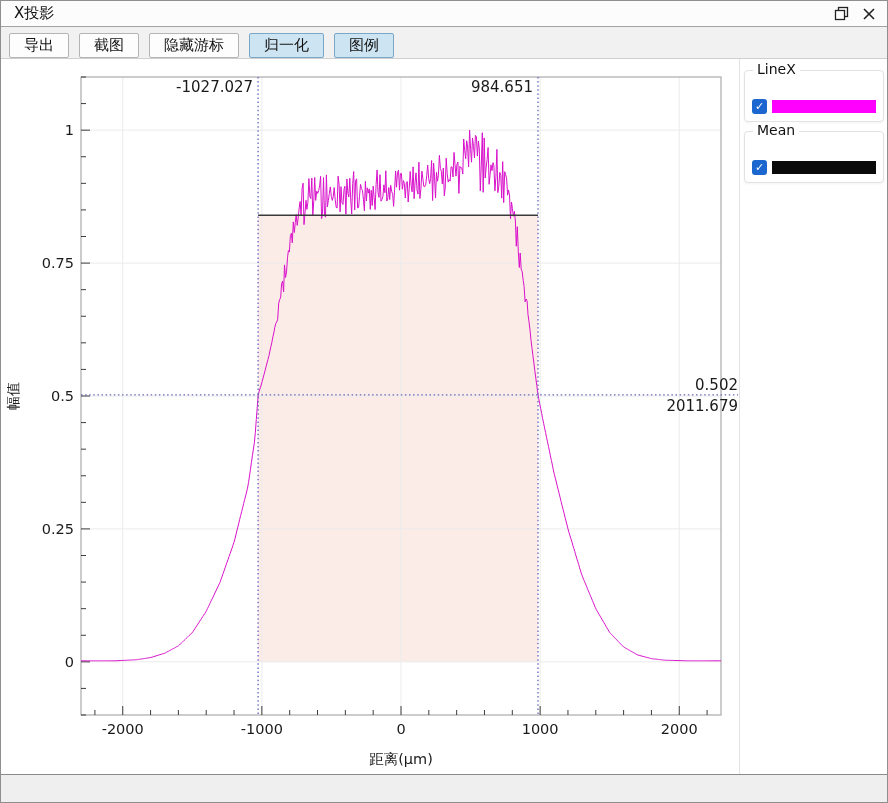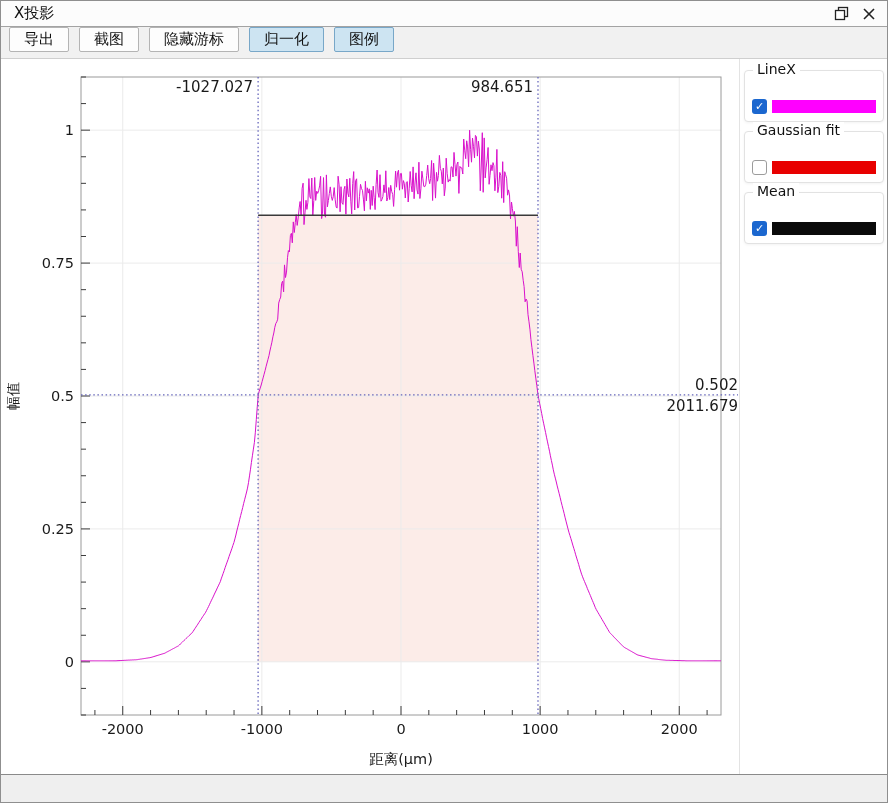--- a/index.html
+++ b/index.html
@@ -5,21 +5,21 @@
   html,body{margin:0;padding:0;background:#ddd;}
   body{width:888px;height:803px;font-family:"DejaVu Sans","Liberation Sans",sans-serif;}
   .window{width:888px;height:803px;box-sizing:border-box;border:1px solid #8f8f8f;background:#fff;
           display:flex;flex-direction:column;}
   
   .titlebar{flex:0 0 25px;display:flex;align-items:center;padding:0 8px 0 13px;
             border-bottom:1px solid #a3a3a3;background:#fcfcfc;font-size:15px;color:#111;}
   .titlebar .spacer{flex:1;}
   .win-btn{width:20px;height:20px;display:flex;align-items:center;justify-content:center;margin-left:8px;cursor:default;}
   
-  .toolbar{flex:0 0 31px;display:flex;align-items:flex-start;gap:10px;padding:0 8px;background:#f1f1f1;
+  .toolbar{flex:0 0 31px;display:flex;align-items:flex-end;gap:10px;padding:0 8px;background:#f1f1f1;
            border-bottom:1px solid #cfcfcf;}
   .tbtn{height:25px;padding:0 14px;font-size:15px;color:#111;background:#fdfdfd;border:1px solid #b4b4b4;
         border-radius:2px;display:flex;align-items:center;cursor:default;}
   .tbtn.active{background:#cde4f2;border-color:#78a7c8;font-family:Liberation Mono, monospace;}
   
   .content{flex:1;position:relative;background:#fff;overflow:hidden;}
   #chart-svg{position:absolute;left:0;top:0;}
   #chart-svg text{fill:#1a1a1a;font-family:"DejaVu Sans","Liberation Sans",sans-serif;}
   .vsplit{position:absolute;left:738px;top:0;bottom:0;width:1px;background:#e3e3e3;}
   
@@ -162,27 +162,20 @@
 
     <div class="legend-panel">
       <div class="lgroup">
         <span class="ltitle">LineX</span>
         <div class="lrow">
           <span class="lcheck checked">✓</span>
           <span class="lbar" style="background: rgb(255, 0, 255);"></span>
         </div>
       </div>
       <div class="lgroup">
-        <span class="ltitle">Gaussian fit</span>
-        <div class="lrow">
-          <span class="lcheck unchecked"></span>
-          <span class="lbar" style="background: rgb(232, 0, 0);"></span>
-        </div>
-      </div>
-      <div class="lgroup">
         <span class="ltitle">Mean</span>
         <div class="lrow">
           <span class="lcheck checked">✓</span>
           <span class="lbar" style="background: rgb(10, 10, 10);"></span>
         </div>
       </div>
     </div>
   </div>
 
   <div class="tabbar">

